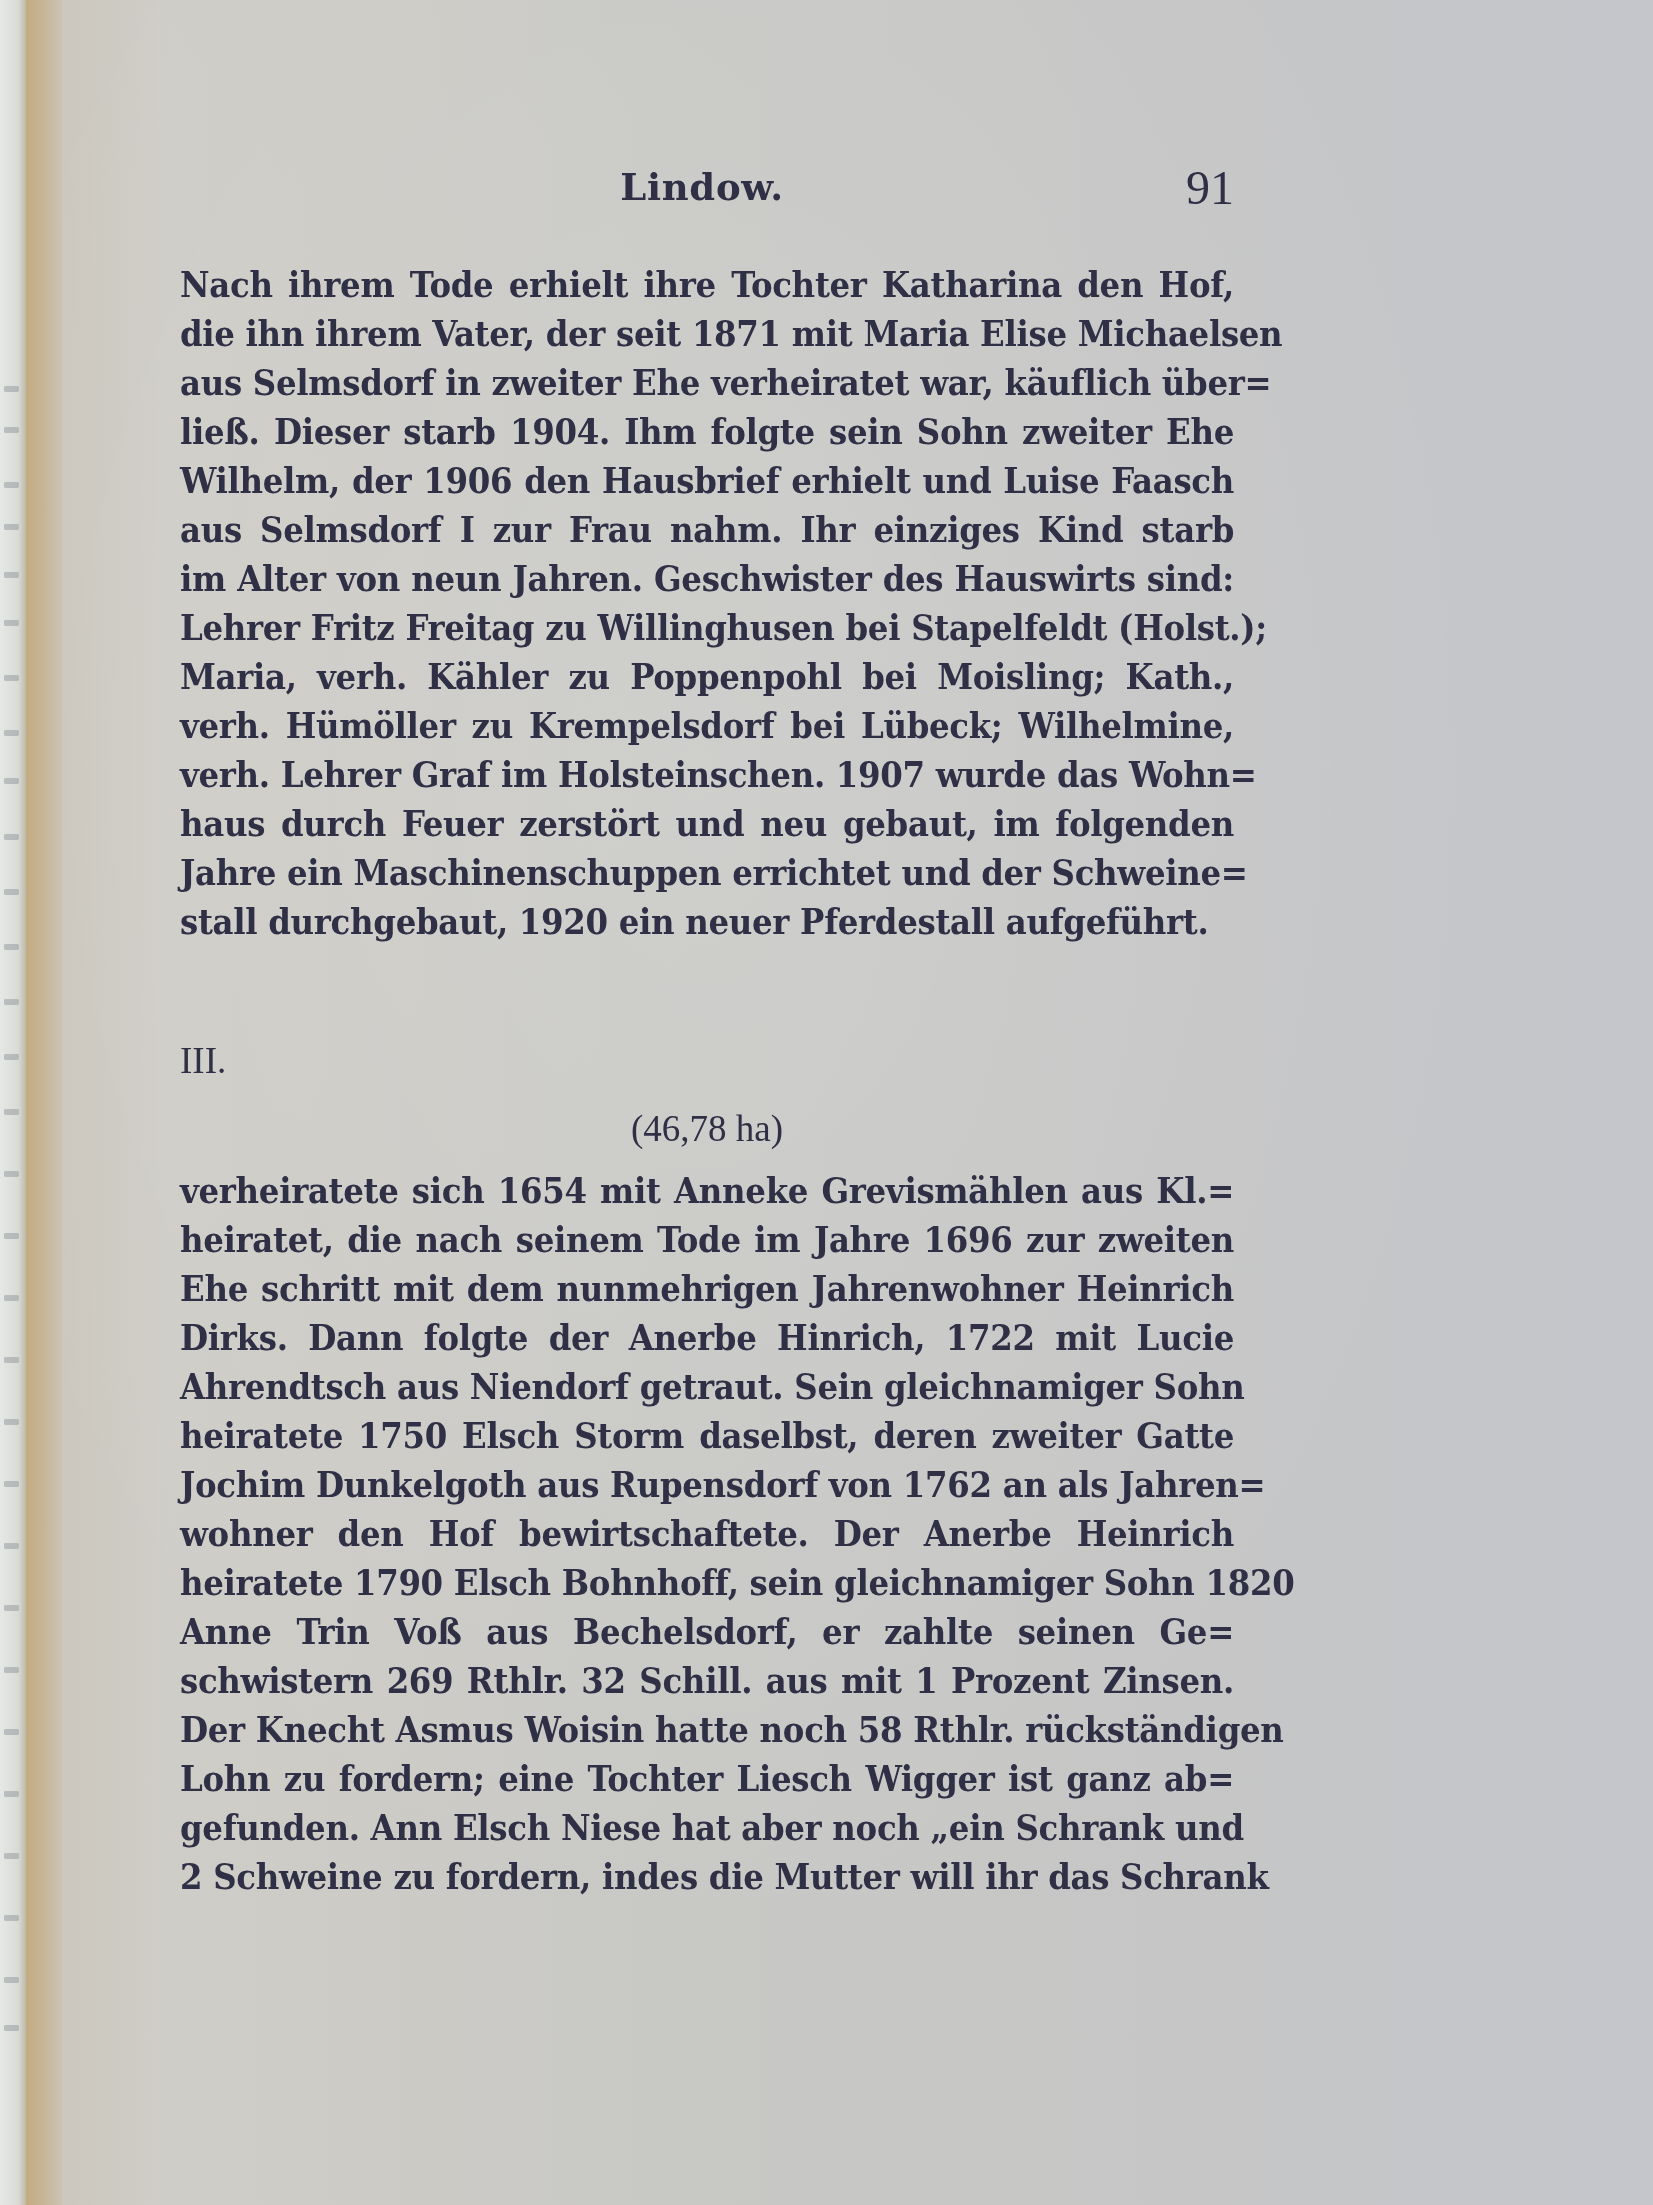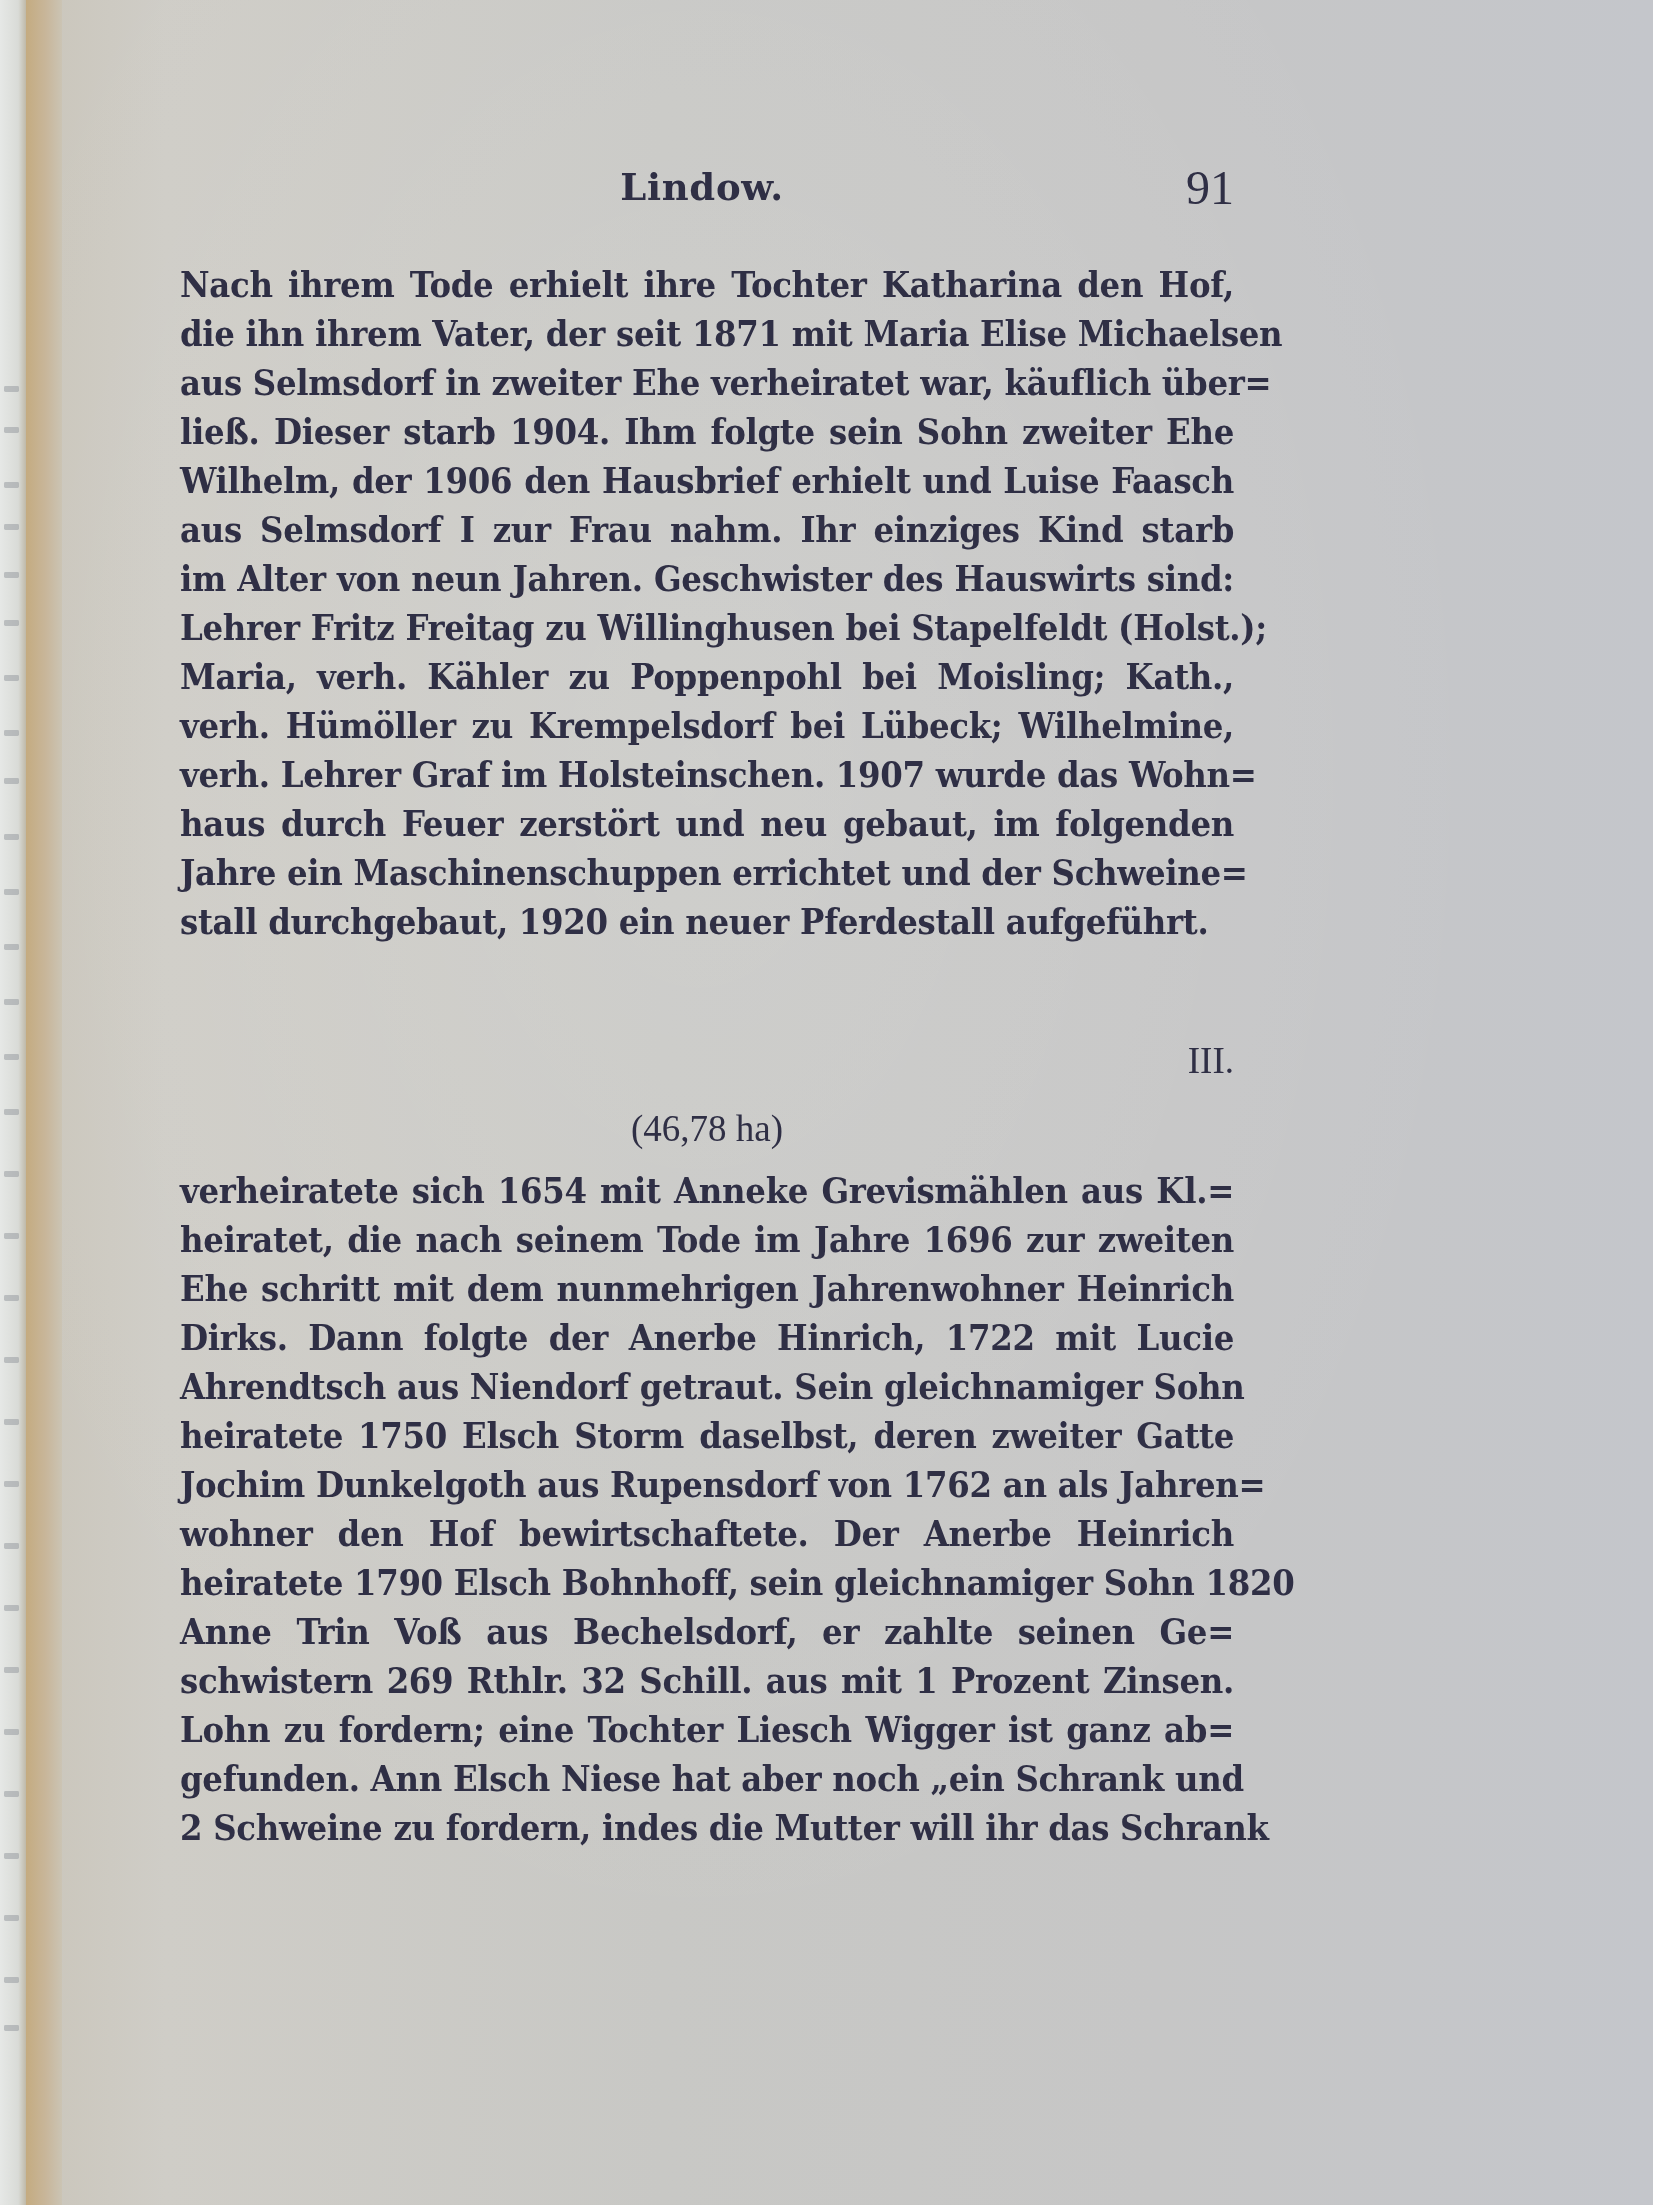--- a/index.html
+++ b/index.html
@@ -97,21 +97,21 @@
   .line.indent {
     padding-left: 41px;
   }
   .p1 { top: 260px; }
   .p2 { top: 1166px; }
   .section-number {
     position: absolute;
     top: 1033px;
     left: 180px;
     width: 1054px;
-    text-align: right;
+    text-align: left;
     font-family: "Liberation Serif", serif;
     font-size: 37px;
     line-height: 55px;
   }
   .section-area {
     position: absolute;
     top: 1101px;
     left: 180px;
     width: 1054px;
     text-align: center;
@@ -191,17 +191,18 @@
   <span class="line">heiratet, die nach seinem Tode im Jahre 1696 zur zweiten</span>
   <span class="line">Ehe schritt mit dem nunmehrigen Jahrenwohner Heinrich</span>
   <span class="line">Dirks. Dann folgte der Anerbe Hinrich, 1722 mit Lucie</span>
   <span class="line">Ahrendtsch aus Niendorf getraut. Sein gleichnamiger Sohn</span>
   <span class="line">heiratete 1750 Elsch Storm daselbst, deren zweiter Gatte</span>
   <span class="line">Jochim Dunkelgoth aus Rupensdorf von 1762 an als Jahren=</span>
   <span class="line">wohner den Hof bewirtschaftete. Der Anerbe Heinrich</span>
   <span class="line">heiratete 1790 Elsch Bohnhoff, sein gleichnamiger Sohn 1820</span>
   <span class="line">Anne Trin Voß aus Bechelsdorf, er zahlte seinen Ge=</span>
   <span class="line">schwistern 269 Rthlr. 32 Schill. aus mit 1 Prozent Zinsen.</span>
+  <span class="line">Der Knecht Asmus Woisin hatte noch 58 Rthlr. rückständigen</span>
   <span class="line">Lohn zu fordern; eine Tochter Liesch Wigger ist ganz ab=</span>
   <span class="line">gefunden. Ann Elsch Niese hat aber noch „ein Schrank und</span>
   <span class="line">2 Schweine zu fordern, indes die Mutter will ihr das Schrank</span>
 </section>
 
 
 </body></html>

